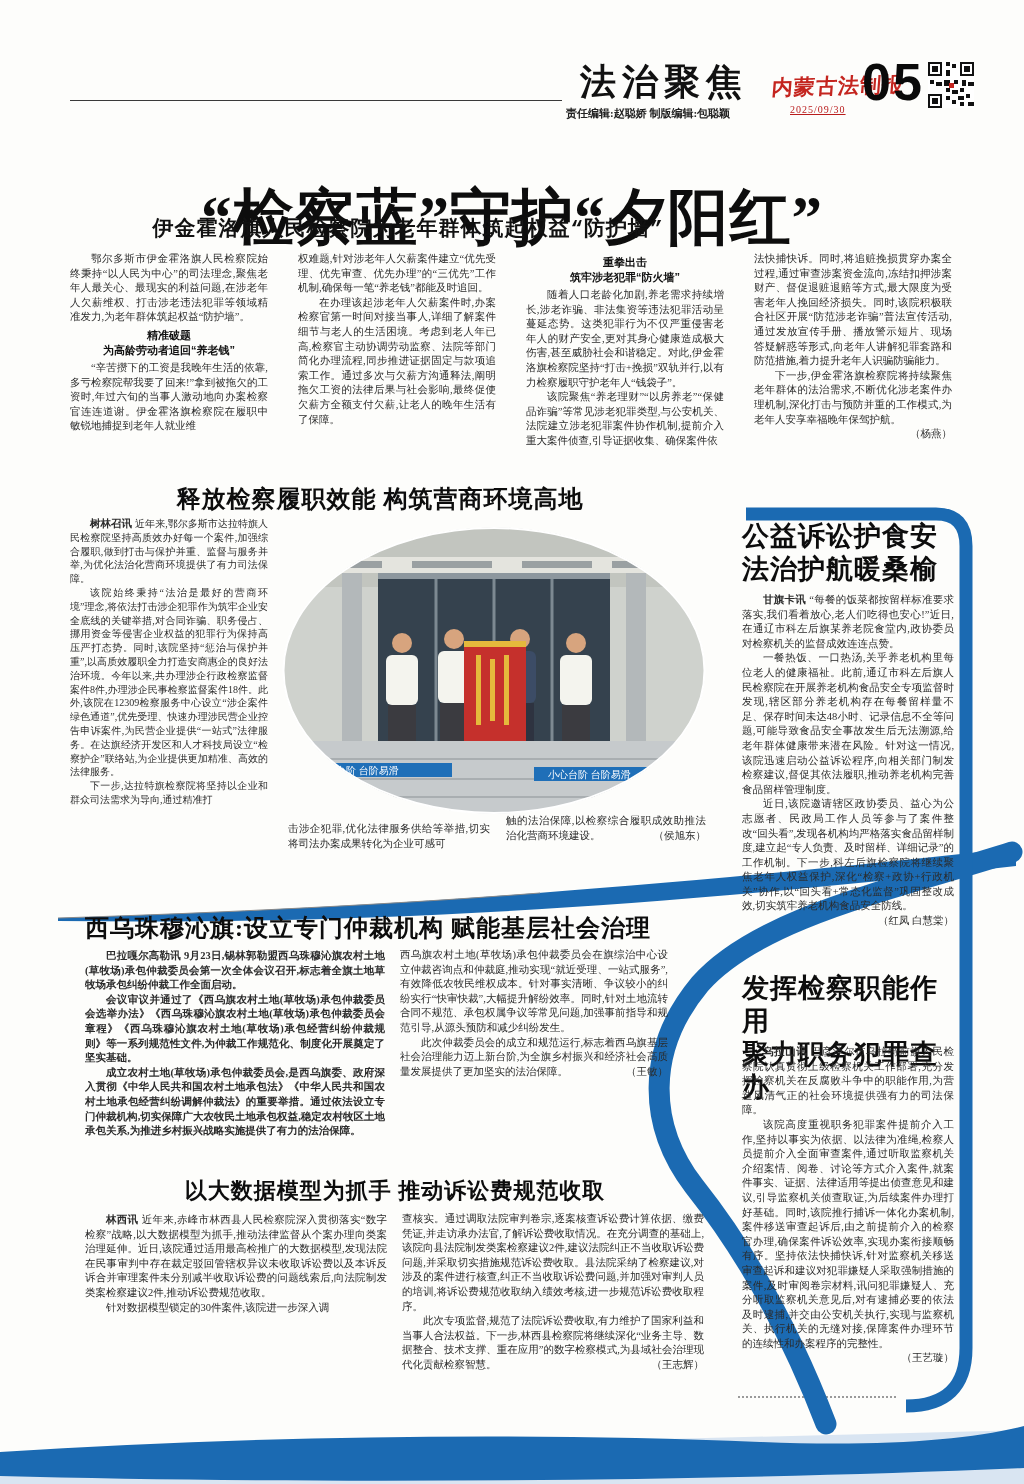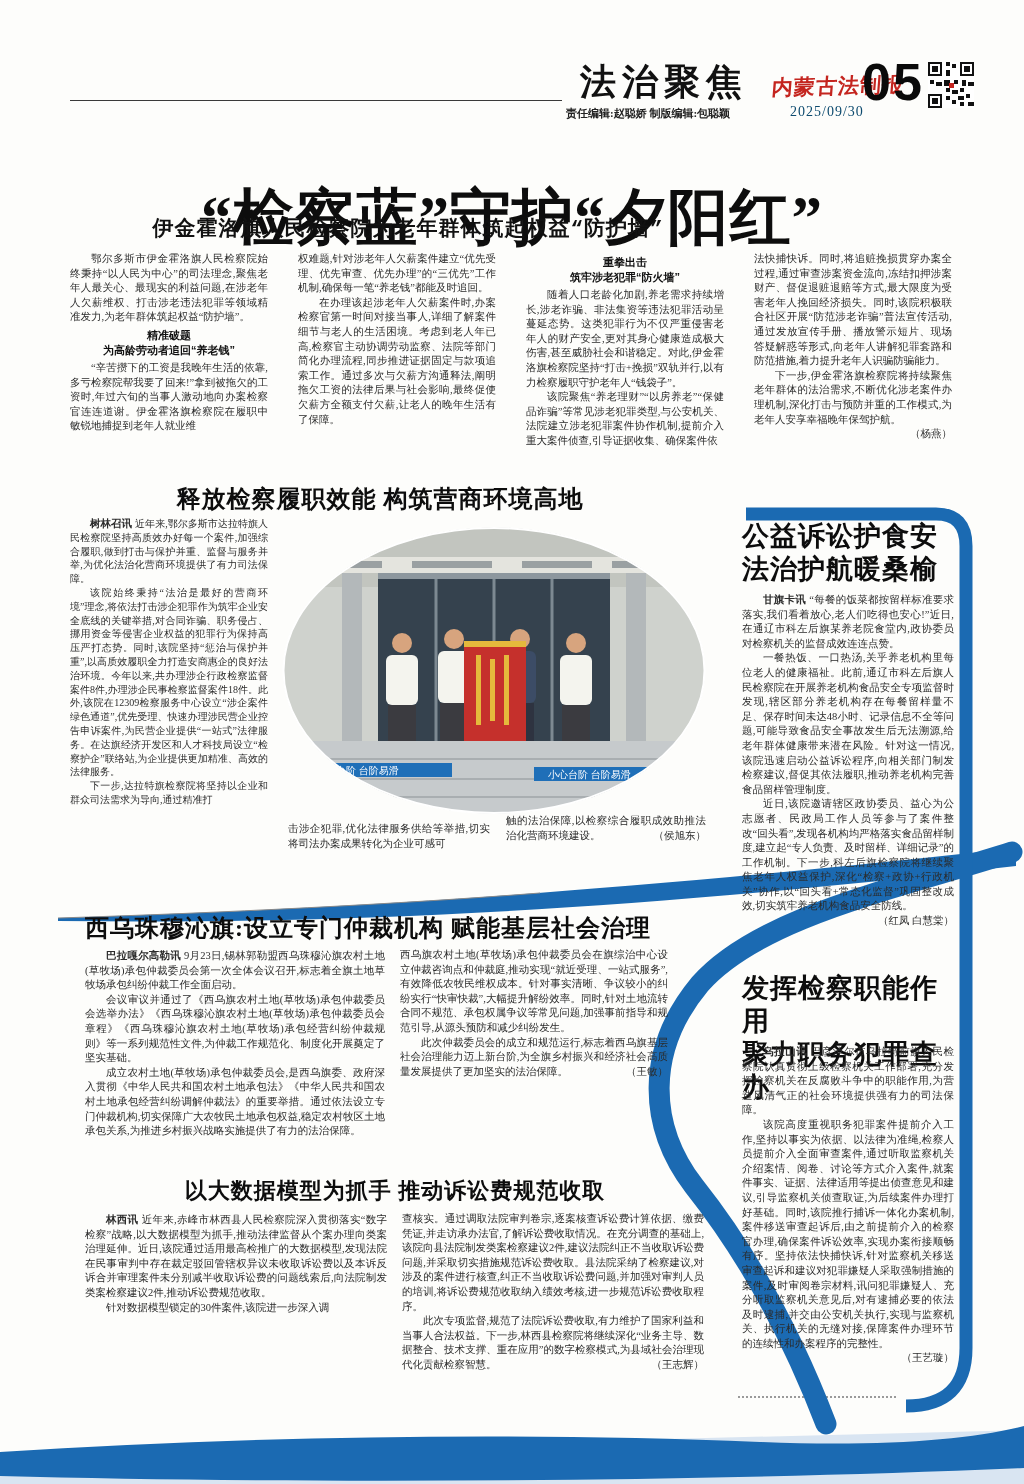--- a/index.html
+++ b/index.html
@@ -6,21 +6,21 @@
   #page{position:relative;width:1024px;height:1484px;background:#fdfdfb;overflow:hidden;
         font-family:"Liberation Serif","DejaVu Serif",serif;color:#1c1c1c;}
   .abs{position:absolute;}
   .deco{position:absolute;left:0;top:0;width:1024px;height:1484px;pointer-events:none;z-index:1;}
   .z2{z-index:2;} .z3{z-index:3;}
 
   
   .section-title{font-size:36px;font-weight:bold;letter-spacing:6px;color:#111;}
   .editors{font-size:11px;font-weight:bold;color:#222;}
   .masthead{font-size:21px;font-weight:bold;color:#c4251f;transform:skewX(-6deg) rotate(-1.5deg);letter-spacing:1px;}
-  .pubdate{font-size:14px;color:#0c4a6e;letter-spacing:1px;}
+  .pubdate{font-size:10px;color:#b91c1c;letter-spacing:1px;text-decoration:underline;}
   .pagenum{font-size:52px;font-weight:900;font-family:"Liberation Sans","DejaVu Sans",sans-serif;color:#0a0a0a;letter-spacing:2px;}
   .hrule{position:absolute;background:#3a3a3a;height:1px;}
 
   
   .main-headline{font-size:61px;font-weight:900;letter-spacing:1px;text-align:center;color:#0d0d0d;
                  font-family:"Liberation Serif","DejaVu Serif",serif;white-space:nowrap;margin-top:33px;}
   .sub-headline{font-size:21px;font-weight:bold;text-align:center;letter-spacing:1px;color:#111;}
   .sec-headline{font-size:24px;font-weight:bold;color:#0d0d0d;letter-spacing:1px;white-space:nowrap;}
   .sb-headline{font-size:27px;font-weight:bold;line-height:33px;color:#0d0d0d;letter-spacing:1px;}
 
@@ -224,21 +224,21 @@
   <div>发挥检察职能作用</div>
   <div>聚力职务犯罪查办</div>
 </div>
 <div class="abs z3 bodytext clip" style="left:742px;top:1044px;width:212px;height:340px;">
       <p><b>乌拉山讯 </b>巴彦淖尔市乌拉特前旗人民检察院认真贯彻上级检察机关工作部署,充分发挥检察机关在反腐败斗争中的职能作用,为营造风清气正的社会环境提供强有力的司法保障。</p>
       <p>该院高度重视职务犯罪案件提前介入工作,坚持以事实为依据、以法律为准绳,检察人员提前介入全面审查案件,通过听取监察机关介绍案情、阅卷、讨论等方式介入案件,就案件事实、证据、法律适用等提出侦查意见和建议,引导监察机关侦查取证,为后续案件办理打好基础。同时,该院推行捕诉一体化办案机制,案件移送审查起诉后,由之前提前介入的检察官办理,确保案件诉讼效率,实现办案衔接顺畅有序。坚持依法快捕快诉,针对监察机关移送审查起诉和建议对犯罪嫌疑人采取强制措施的案件,及时审阅卷宗材料,讯问犯罪嫌疑人、充分听取监察机关意见后,对有逮捕必要的依法及时逮捕,并交由公安机关执行,实现与监察机关、执行机关的无缝对接,保障案件办理环节的连续性和办案程序的完整性。<span class="byline">（王艺璇）</span></p>
     </div>
 <div class="dotted" style="left:738px;top:1396px;width:158px;"></div>
 
 <div class="abs z3 sec-headline" style="left:85px;top:906px;margin-top:6px;">西乌珠穆沁旗:设立专门仲裁机构   赋能基层社会治理</div>
-<div class="abs z3 bodytext clip" style="left:85px;top:948px;width:300px;height:210px;">
+<div class="abs z3 bodytext clip" style="left:85px;top:948px;width:300px;height:210px;font-weight:bold;">
       <p><b>巴拉嘎尔高勒讯 </b>9月23日,锡林郭勒盟西乌珠穆沁旗农村土地(草牧场)承包仲裁委员会第一次全体会议召开,标志着全旗土地草牧场承包纠纷仲裁工作全面启动。</p>
       <p>会议审议并通过了《西乌旗农村土地(草牧场)承包仲裁委员会选举办法》《西乌珠穆沁旗农村土地(草牧场)承包仲裁委员会章程》《西乌珠穆沁旗农村土地(草牧场)承包经营纠纷仲裁规则》等一系列规范性文件,为仲裁工作规范化、制度化开展奠定了坚实基础。</p>
       <p>成立农村土地(草牧场)承包仲裁委员会,是西乌旗委、政府深入贯彻《中华人民共和国农村土地承包法》《中华人民共和国农村土地承包经营纠纷调解仲裁法》的重要举措。通过依法设立专门仲裁机构,切实保障广大农牧民土地承包权益,稳定农村牧区土地承包关系,为推进乡村振兴战略实施提供了有力的法治保障。</p>
     </div>
 <div class="abs z3 bodytext clip" style="left:400px;top:948px;width:268px;height:210px;">
       <p class="ni">西乌旗农村土地(草牧场)承包仲裁委员会在旗综治中心设立仲裁咨询点和仲裁庭,推动实现“就近受理、一站式服务”,有效降低农牧民维权成本。针对事实清晰、争议较小的纠纷实行“快审快裁”,大幅提升解纷效率。同时,针对土地流转合同不规范、承包权属争议等常见问题,加强事前指导和规范引导,从源头预防和减少纠纷发生。</p>
       <p>此次仲裁委员会的成立和规范运行,标志着西乌旗基层社会治理能力迈上新台阶,为全旗乡村振兴和经济社会高质量发展提供了更加坚实的法治保障。<span class="byline">（王敏）</span></p>
     </div>
 
 <div class="abs z3" style="left:85px;top:1176px;width:620px;text-align:center;">

